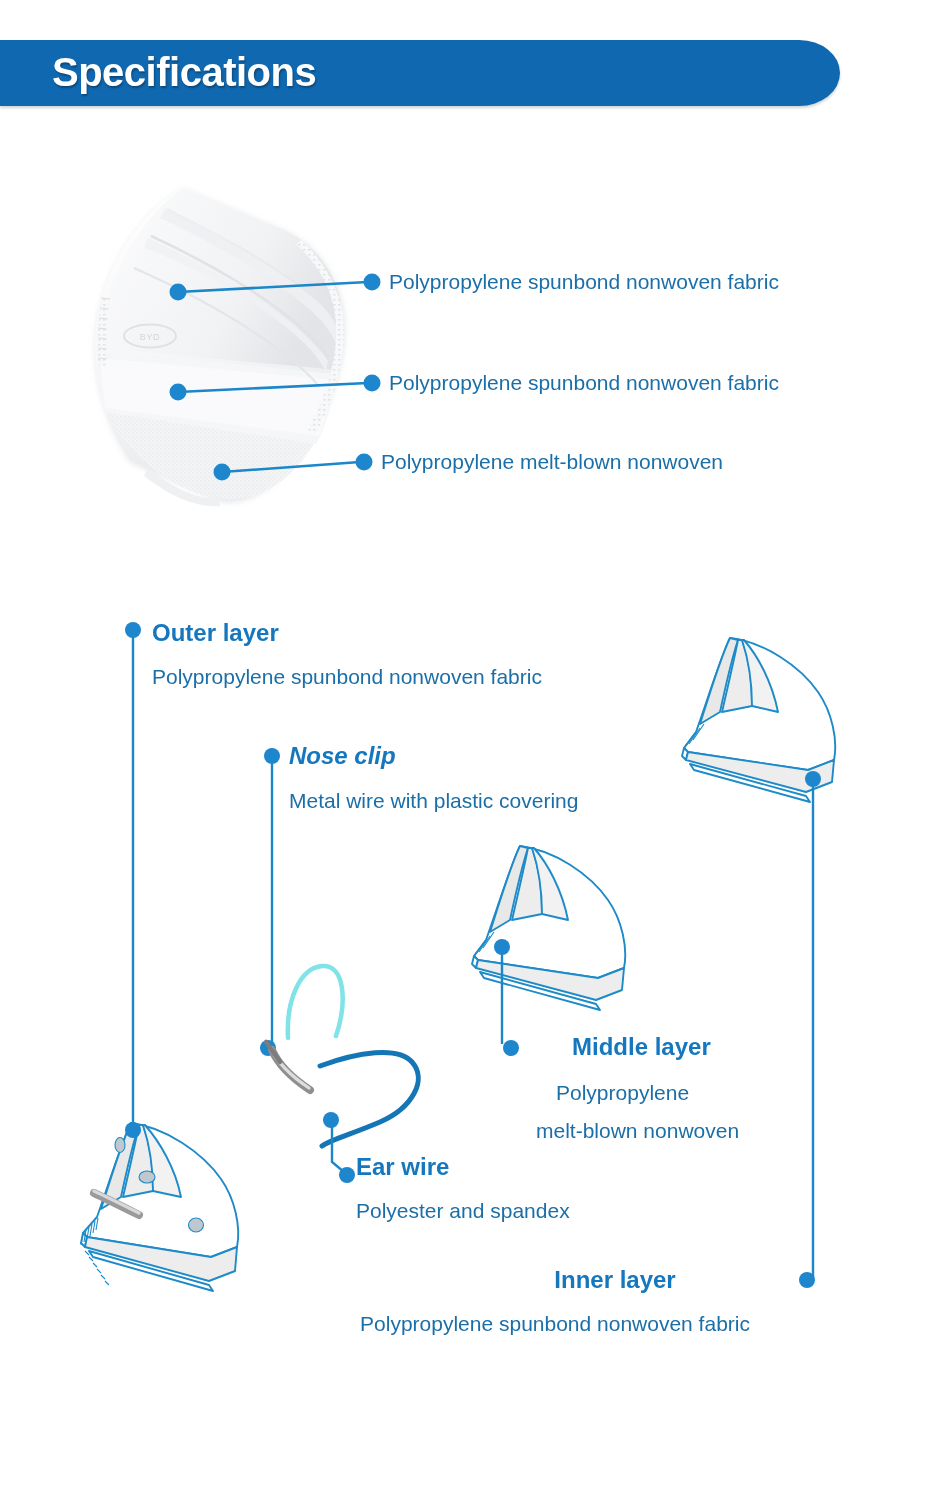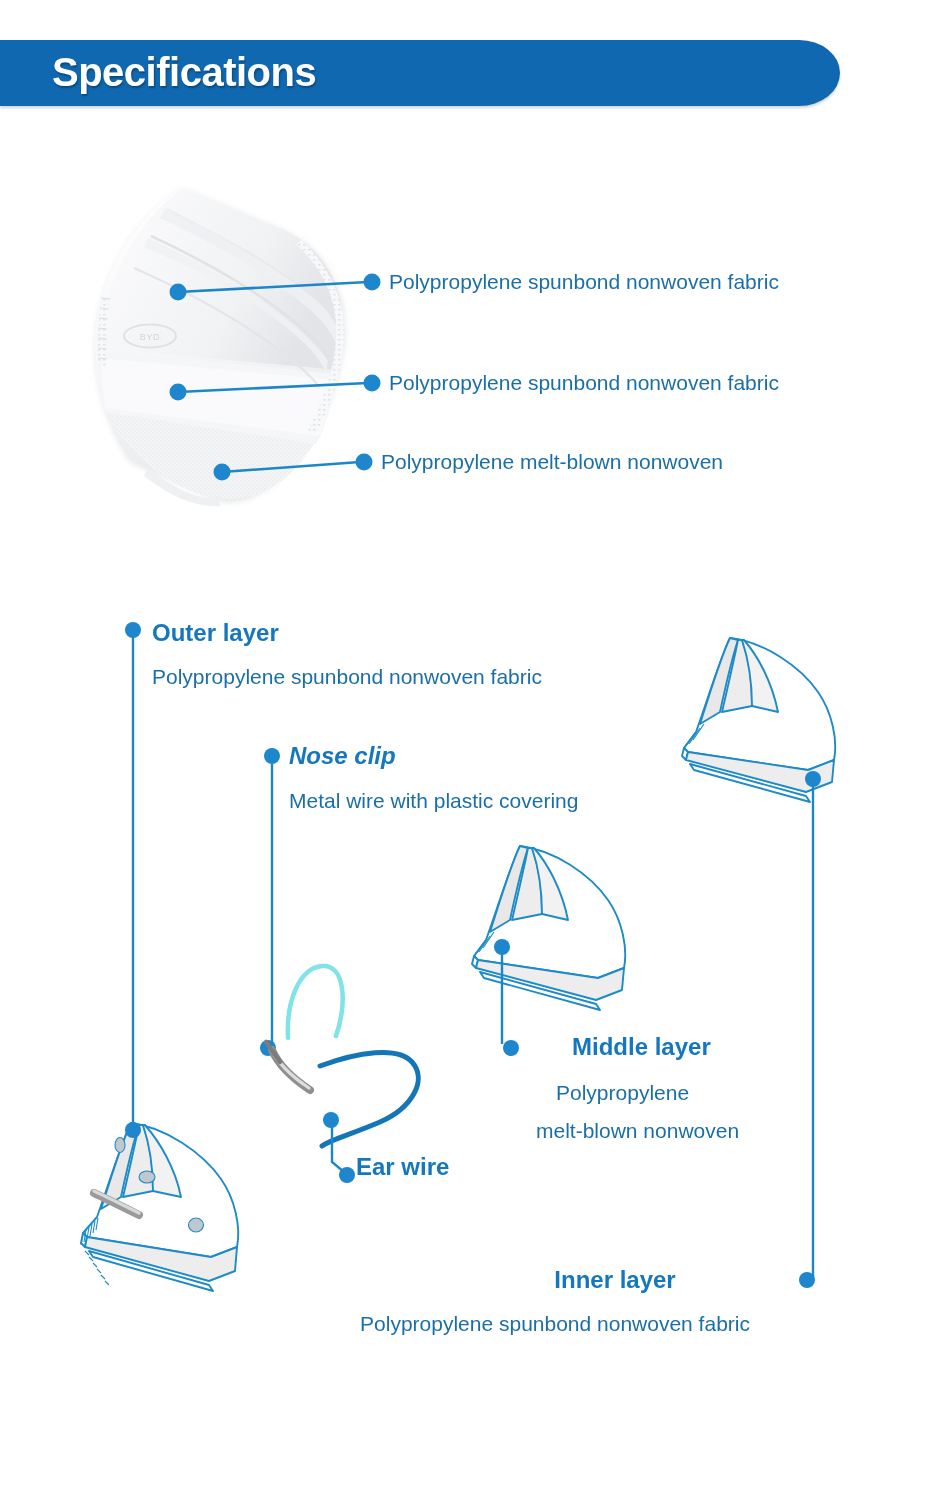--- a/index.html
+++ b/index.html
@@ -296,17 +296,18 @@
   <div class="lbl-sub" style="left:152px; top:658px;">Polypropylene spunbond nonwoven fabric</div>
 
   <div class="lbl-title" style="left:289px; top:742px;font-style:italic;">Nose clip</div>
   <div class="lbl-sub" style="left:289px; top:782px;text-align:center;">Metal wire with plastic covering</div>
 
   <div class="lbl-title" style="left:556px; top:1033px;margin-left:16px;">Middle layer</div>
   <div class="lbl-sub" style="left:528px; top:1074px;margin-left:28px;">Polypropylene</div>
   <div class="lbl-sub" style="left:528px; top:1112px;margin-left:8px;">melt-blown nonwoven</div>
 
   <div class="lbl-title" style="left:356px; top:1153px;">Ear wire</div>
+  <div class="lbl-sub" style="left:356px; top:1192px;">Polyester and spandex</div>
 
   <div class="lbl-title ralign" style="left:440px; top:1266px; width:350px;">Inner layer</div>
   <div class="lbl-sub ralign" style="left:320px; top:1305px; width:470px;">Polypropylene spunbond nonwoven fabric</div>
 
 </div>
 
 </body></html>

